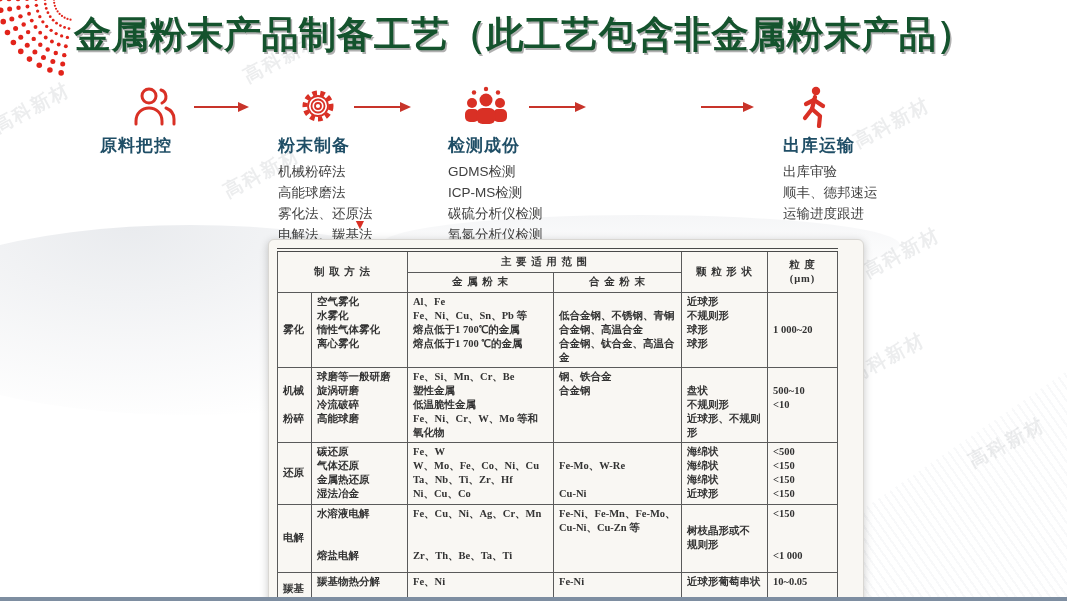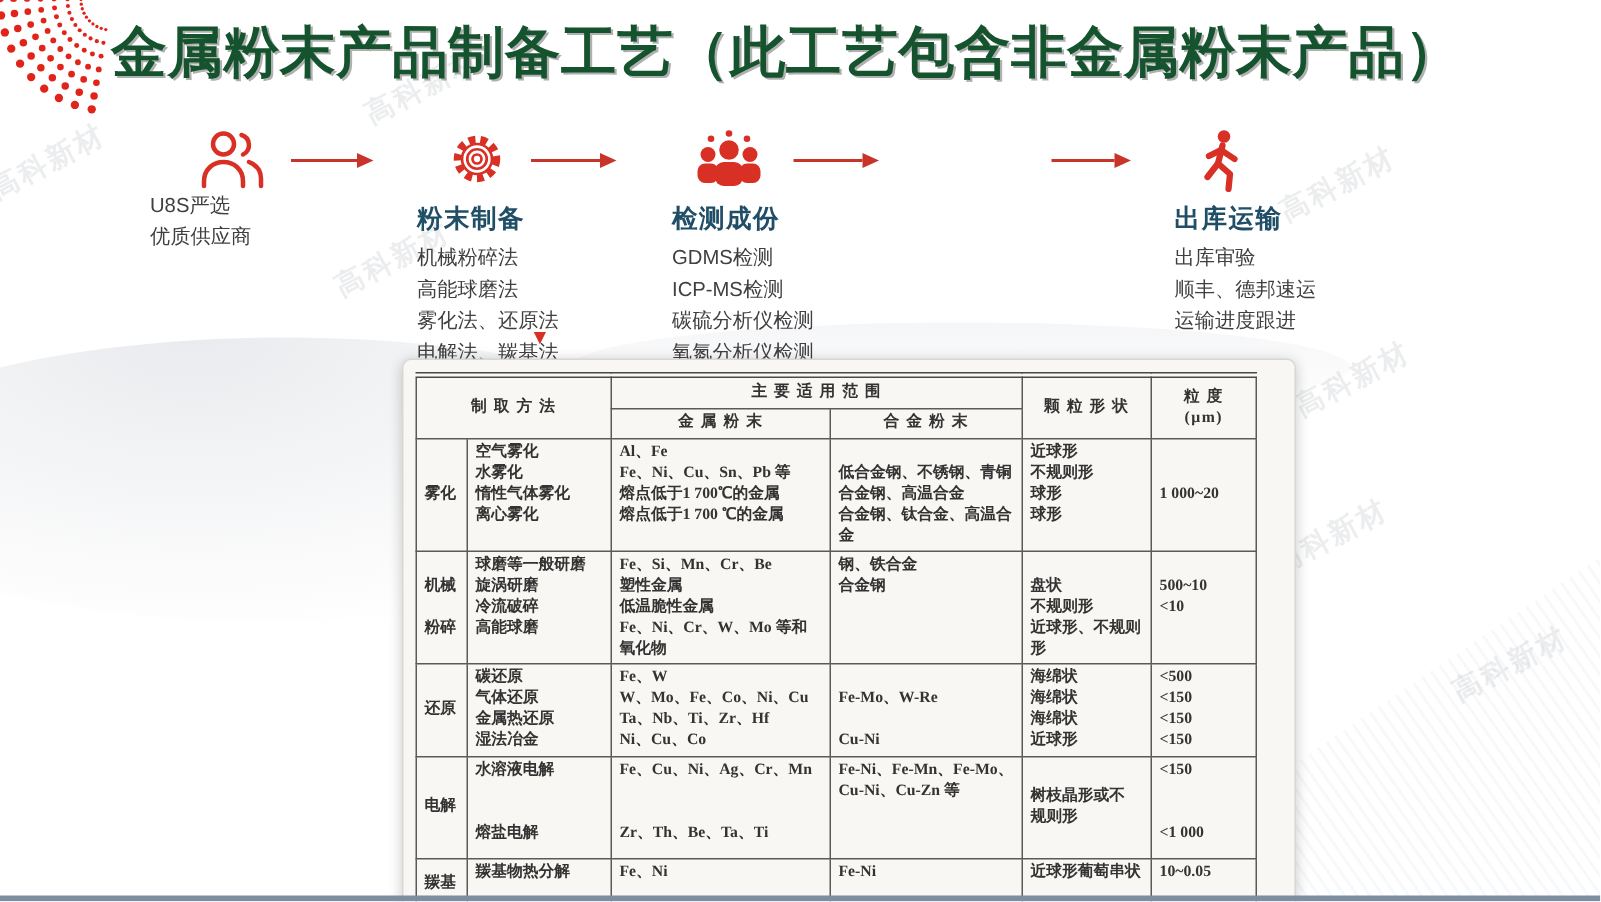--- a/index.html
+++ b/index.html
@@ -141,22 +141,21 @@
 
   <div class="step" style="left:100px;top:86px">
     <div class="icon" style="margin-left:32px">
       <svg width="46" height="40" viewBox="0 0 46 40" fill="none" stroke="#d93025" stroke-width="3" stroke-linecap="round">
         <circle cx="17" cy="10" r="7"></circle>
         <path d="M4 38 v-3 c0-8 6-13 13-13 s13 5 13 13 v3"></path>
         <path d="M29 4 a7 7 0 0 1 1 13"></path>
         <path d="M34 22 c5 2 8 6 8 11 v5"></path>
       </svg>
     </div>
-    <div class="items">U8S严选
-优质供应商</div>
+    <h3>原料把控</h3>
   </div>
 
   <div class="step" style="left:278px;top:86px">
     <div class="icon" style="margin-left:20px">
       <svg width="40" height="40" viewBox="0 0 40 40" fill="none" stroke="#d93025">
         <circle cx="20" cy="20" r="13" stroke-width="5" stroke-dasharray="4.5 3.4"></circle>
         <circle cx="20" cy="20" r="10" stroke-width="1.8"></circle>
         <circle cx="20" cy="20" r="6.5" stroke-width="1.8"></circle>
         <circle cx="20" cy="20" r="3" stroke-width="1.8"></circle>
       </svg>

